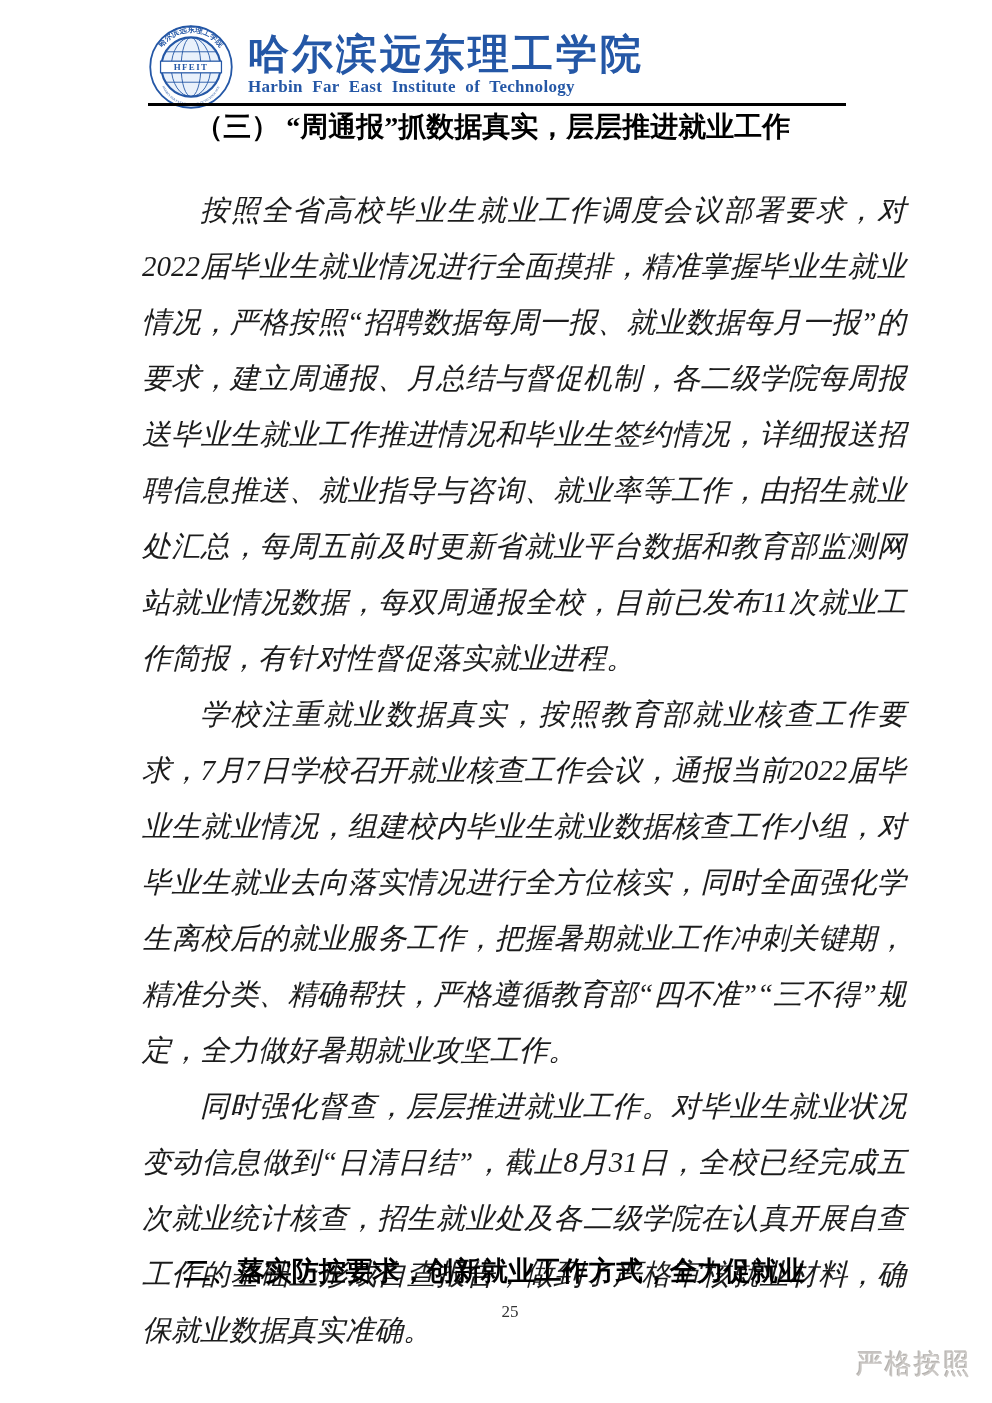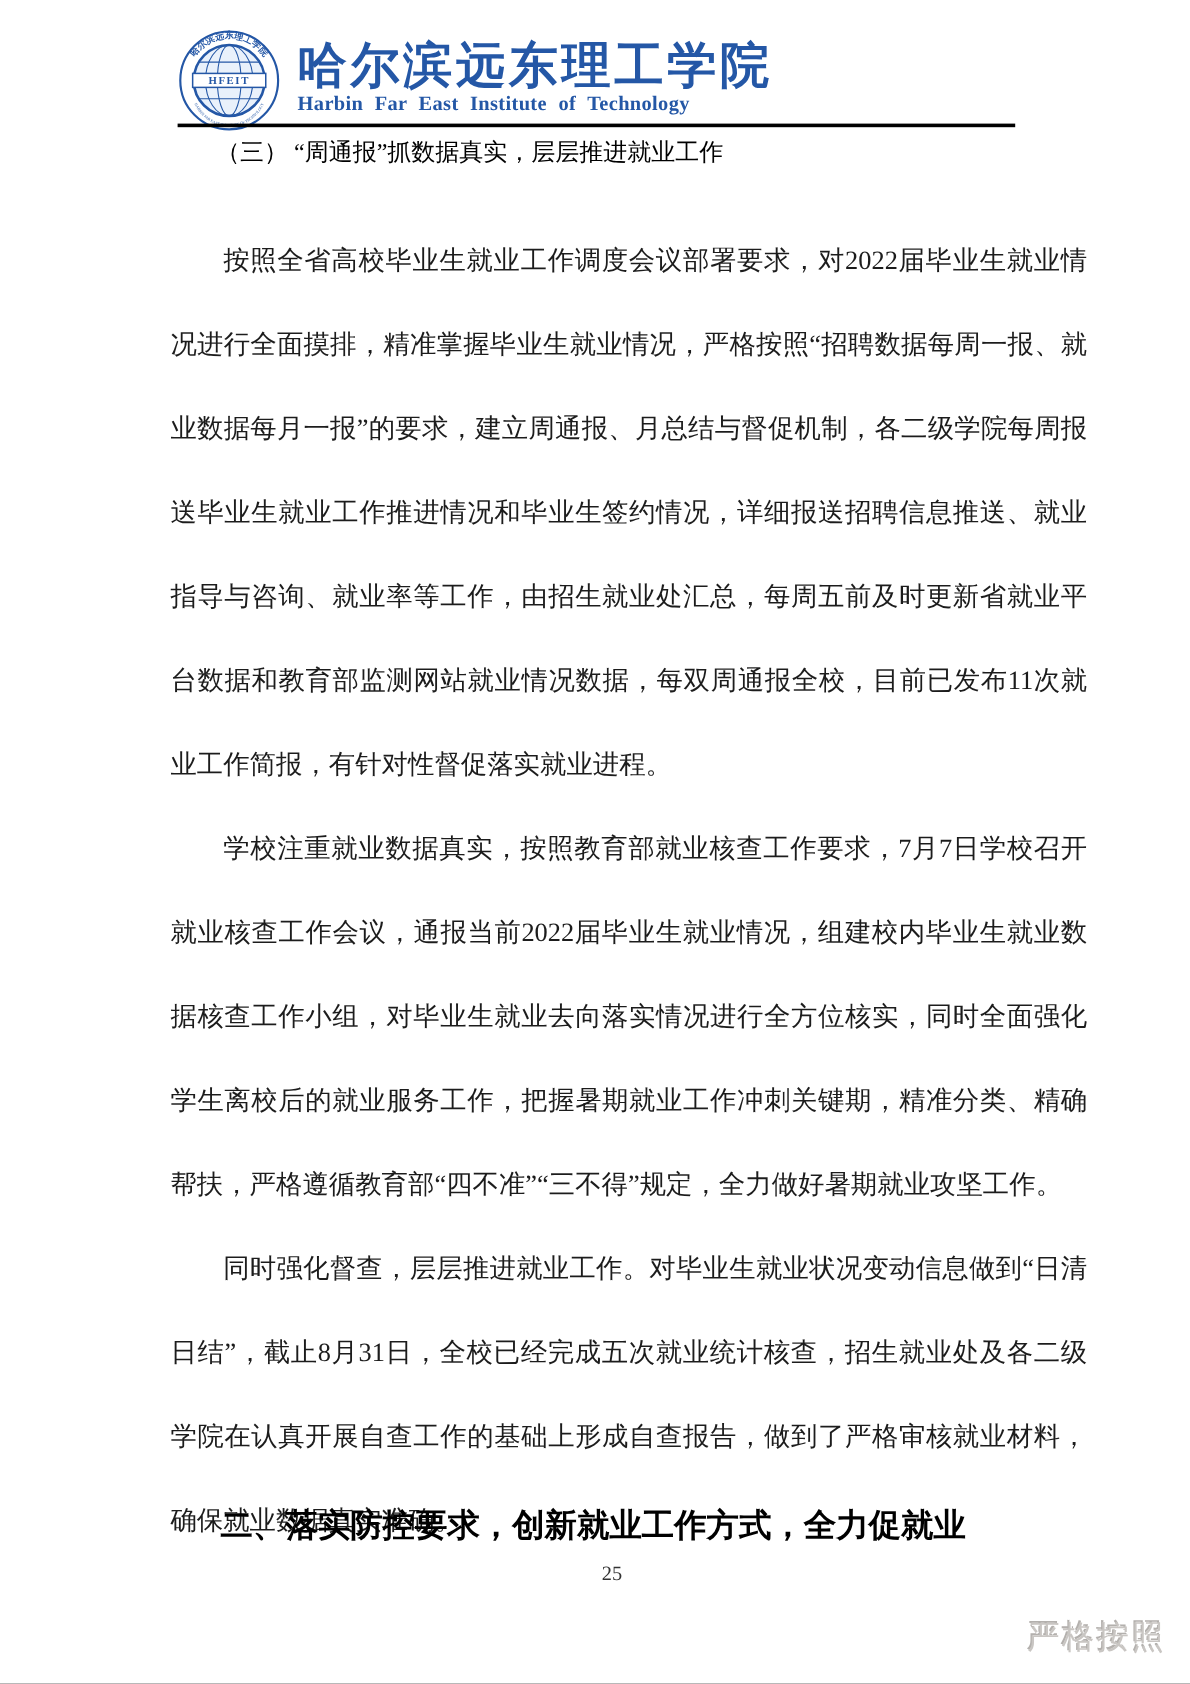--- a/index.html
+++ b/index.html
@@ -40,34 +40,35 @@
     left: 148px; top: 103px;
     width: 698px; height: 3px;
     background: #000;
   }
 
   
   .section-heading {
     position: absolute;
     left: 142px; top: 109px;
     width: 764px;
-    font-size: 20px;
+    font-size: 28px;
     line-height: 36px;
-    font-weight: normal;
+    font-weight: bold;
     color: #000;
     text-indent: 1.9em;
     white-space: nowrap;
   }
   .body-text {
     position: absolute;
     left: 142px; top: 182px;
     width: 764px;
-    font-size: 22px;
-    line-height: 70px;
+    font-size: 29px;
+    line-height: 56px;
     text-align: justify;
+    font-style: italic;
   }
   .body-text p { margin: 0; text-indent: 2em; }
 
   .next-heading {
     position: absolute;
     left: 142px; top: 1253px;
     width: 764px;
     font-size: 27px;
     font-weight: bold;
     color: #000;

